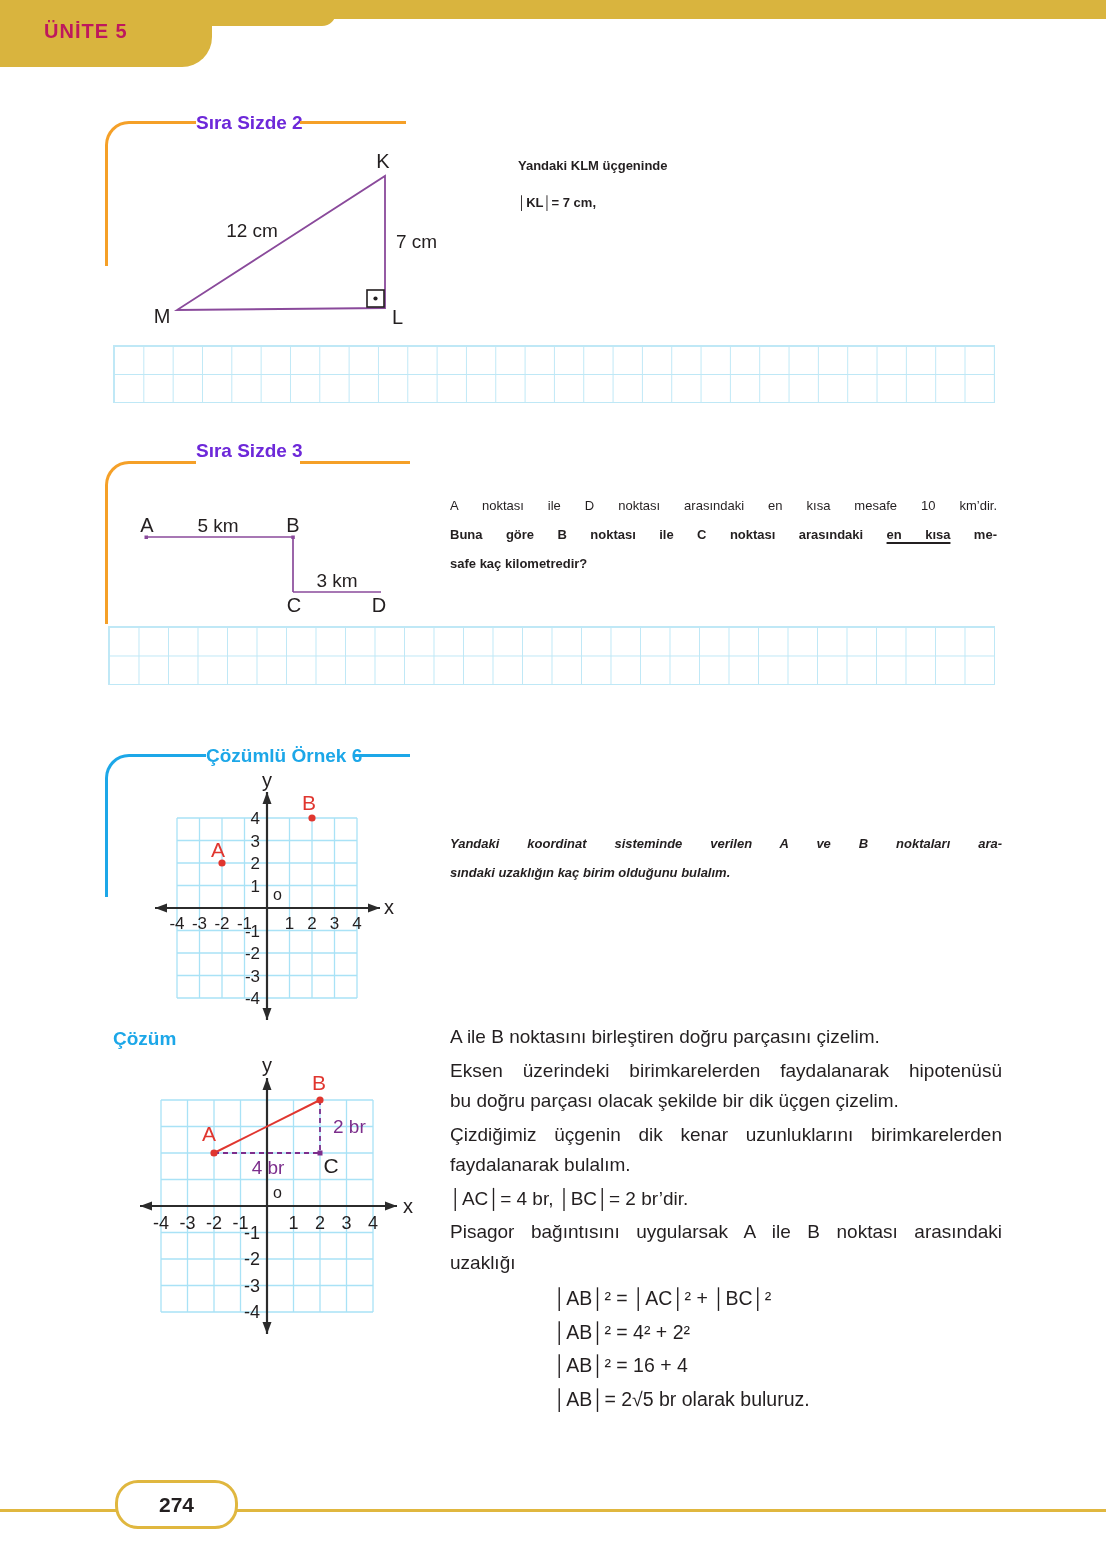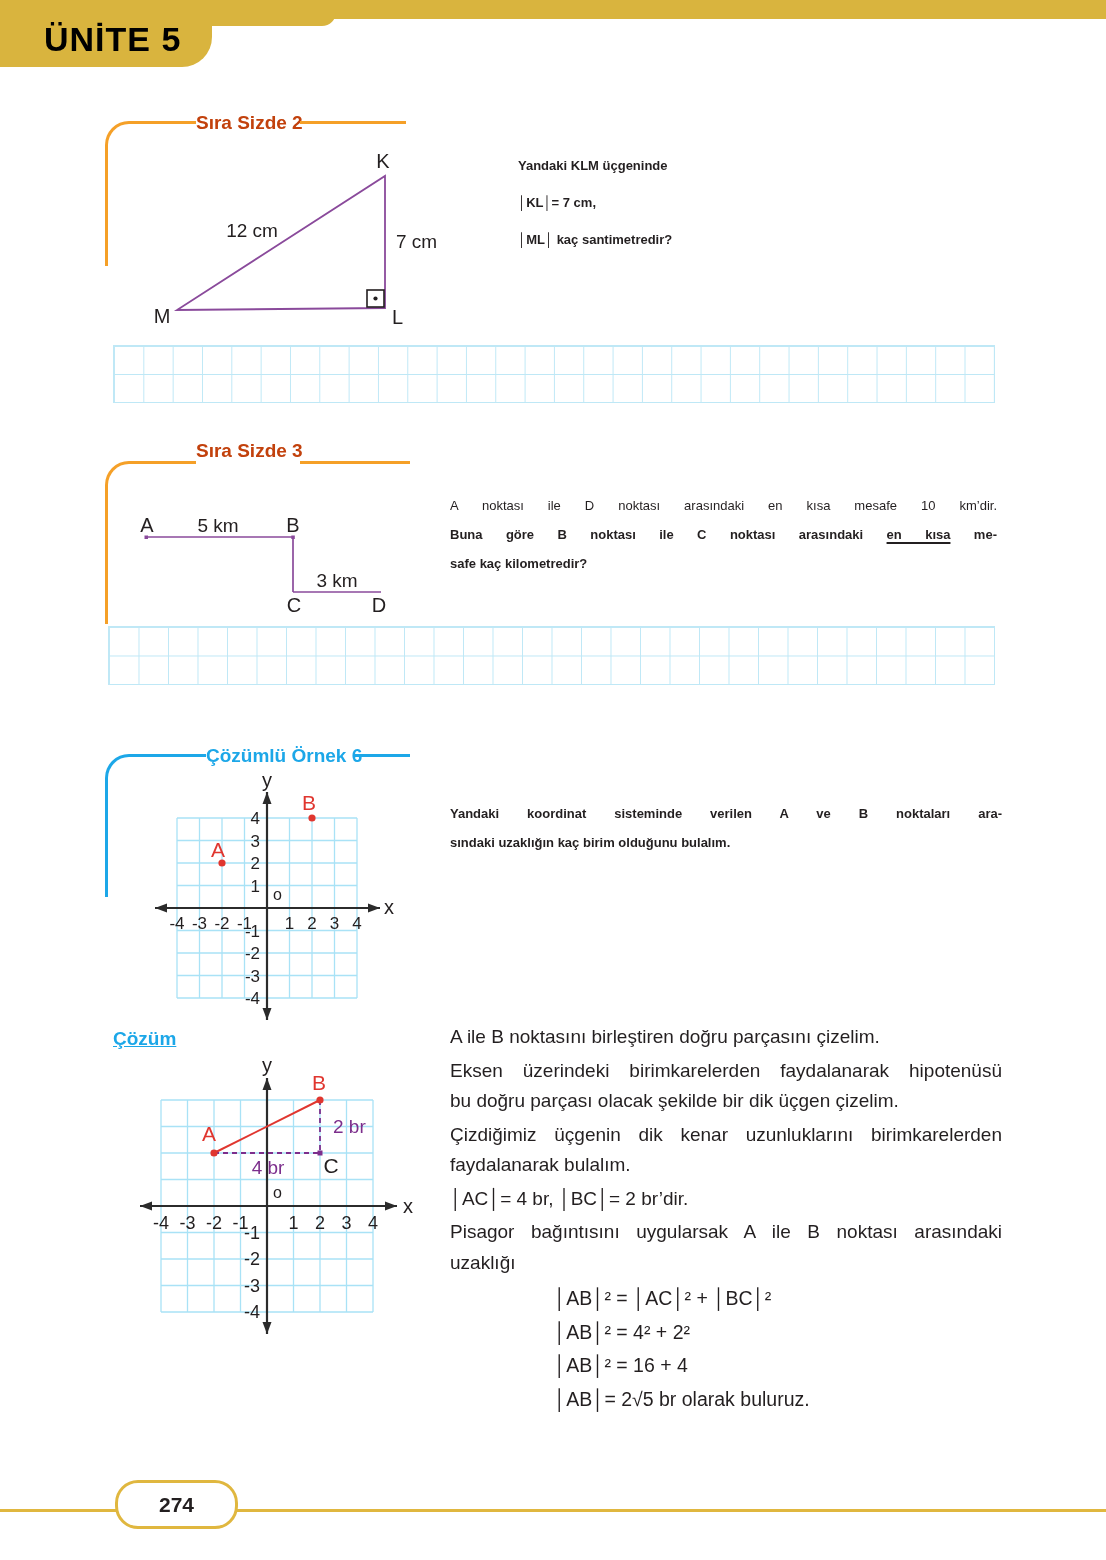--- a/index.html
+++ b/index.html
@@ -4,31 +4,31 @@
 <style>
   html,body{margin:0;padding:0;background:#fff;}
   .page{position:relative;width:1106px;height:1560px;background:#fff;overflow:hidden;
         font-family:"Liberation Sans",sans-serif;color:#231F20;}
   .abs{position:absolute;}
 
   
   .gold-bar{left:0;top:0;width:1106px;height:19px;background:#D9B43E;}
   .gold-ledge{left:0;top:0;width:336px;height:26px;background:#D9B43E;border-bottom-right-radius:14px;}
   .gold-tab{left:0;top:0;width:212px;height:67px;background:#D9B43E;border-bottom-right-radius:30px;}
-  .unit-title{left:44px;top:20px;font-size:34px;font-weight:700;color:#000000;letter-spacing:1px;}
+  .unit-title{left:44px;top:20px;font-size:20px;font-weight:700;color:#be185d;letter-spacing:1px;}
 
   
   .bracket{border-left:3px solid;border-top:3px solid;border-top-left-radius:24px;}
   .br-orange{border-color:#F5A028;}
   .br-cyan{border-color:#1CA7E8;}
   .hline{height:3px;}
   .hl-orange{background:#F5A028;}
   .hl-cyan{background:#1CA7E8;}
   .sec-h{font-size:19px;font-weight:700;}
-  .h-orange{color:#c2410c;}
+  .h-orange{color:#6d28d9;}
   .h-cyan{color:#1CA7E8;}
 
   
   .txt{font-size:13px;line-height:29px;}
   .bold{font-weight:700;}
   .line{min-height:1em;}
   .just{text-align:justify;text-align-last:justify;}
   .ul{text-decoration:underline;text-decoration-thickness:2px;text-underline-offset:3px;}
   .q2 .line{line-height:37px;}
   .sol{font-size:19px;line-height:30.5px;}
@@ -72,21 +72,20 @@
     <text x="243" y="28" text-anchor="middle" font-size="20" fill="#231F20">K</text>
     <text x="22" y="183" text-anchor="middle" font-size="20" fill="#231F20">M</text>
     <text x="252" y="184" text-anchor="start" font-size="20" fill="#231F20">L</text>
     <text x="112" y="97" text-anchor="middle" font-size="19" fill="#231F20">12 cm</text>
     <text x="256" y="108" text-anchor="start" font-size="19" fill="#231F20">7 cm</text>
   </svg>
 
   <div class="abs txt bold q2" style="left:518px;top:147px;width:420px;">
       <div class="line">Yandaki KLM üçgeninde</div>
       <div class="line">│KL│= 7 cm,</div>
-      <div class="line">│ML│  kaç santimetredir?</div>
     </div>
 
   <div class="abs ansgrid grid1" style="left:113px;top:345px;width:880px;height:56px;"></div>
 
   <div class="abs bracket br-orange" style="left:105px;top:461px;width:88px;height:160px;"></div>
   <div class="abs sec-h h-orange" style="left:196px;top:440px;">Sıra Sizde 3</div>
   <div class="abs hline hl-orange" style="left:300px;top:461px;width:110px;"></div>
 
   <svg class="abs" style="left:130px;top:500px;" width="280" height="120">
     <line x1="16" y1="37" x2="163" y2="37" stroke="#8A4A9B" stroke-width="1.7"></line>
@@ -157,26 +156,26 @@
       <text x="110" y="232" text-anchor="end" font-size="17" fill="#231F20">-4</text>
       <text x="123" y="128" font-size="16" fill="#231F20">o</text>
       <text x="234" y="142" font-size="20" fill="#231F20">x</text>
       <text x="117" y="15" text-anchor="middle" font-size="20" fill="#231F20">y</text>
       <circle cx="72" cy="91" r="3.6" fill="#E0362F"></circle>
       <text x="68" y="85" text-anchor="middle" font-size="21" fill="#E0362F">A</text>
       <circle cx="162" cy="46" r="3.6" fill="#E0362F"></circle>
       <text x="159" y="38" text-anchor="middle" font-size="21" fill="#E0362F">B</text>
     </svg>
 
-  <div class="abs txt bold" style="left:450px;top:799px;width:552px;">
+  <div class="abs txt bold" style="left:450px;top:829px;width:552px;font-style:italic;">
       <div class="line just">Yandaki koordinat sisteminde verilen A ve B noktaları ara-</div>
       <div class="line">sındaki uzaklığın kaç birim olduğunu bulalım.</div>
     </div>
 
-  <div class="abs sec-h h-cyan" style="left:113px;top:1028px;text-decoration:underline;">Çözüm</div>
+  <div class="abs sec-h h-cyan" style="left:113px;top:1028px;">Çözüm</div>
 
   <svg class="abs" id="plane2" style="left:135px;top:1052px;" width="300" height="295">
       <line x1="26" y1="48" x2="26" y2="260" stroke="#A9E2F6" stroke-width="1.3"></line>
       <line x1="52.5" y1="48" x2="52.5" y2="260" stroke="#A9E2F6" stroke-width="1.3"></line>
       <line x1="79" y1="48" x2="79" y2="260" stroke="#A9E2F6" stroke-width="1.3"></line>
       <line x1="105.5" y1="48" x2="105.5" y2="260" stroke="#A9E2F6" stroke-width="1.3"></line>
       <line x1="132" y1="48" x2="132" y2="260" stroke="#A9E2F6" stroke-width="1.3"></line>
       <line x1="158.5" y1="48" x2="158.5" y2="260" stroke="#A9E2F6" stroke-width="1.3"></line>
       <line x1="185" y1="48" x2="185" y2="260" stroke="#A9E2F6" stroke-width="1.3"></line>
       <line x1="211.5" y1="48" x2="211.5" y2="260" stroke="#A9E2F6" stroke-width="1.3"></line>

